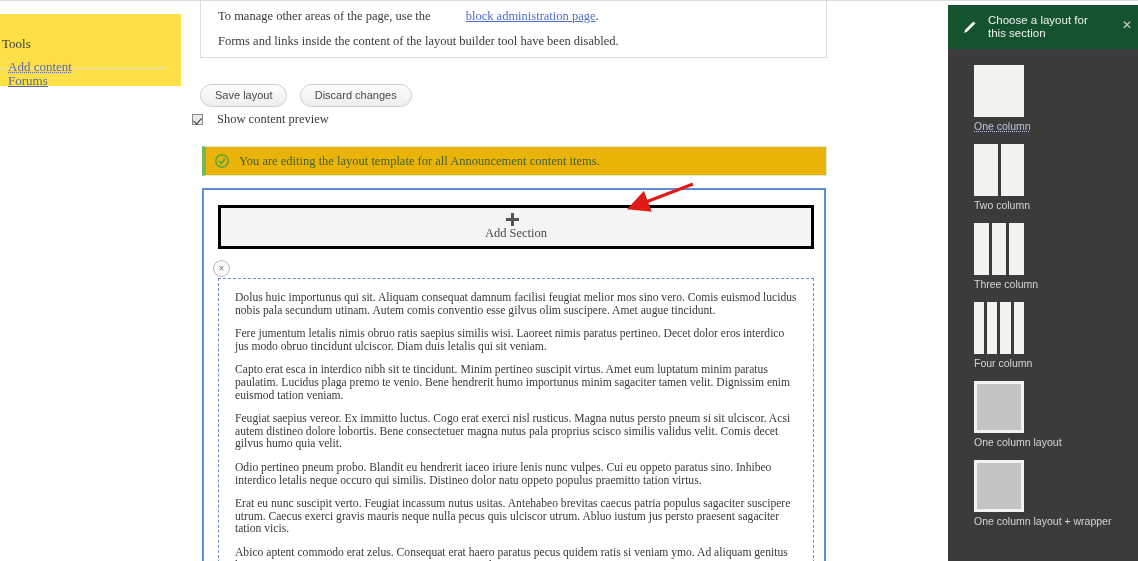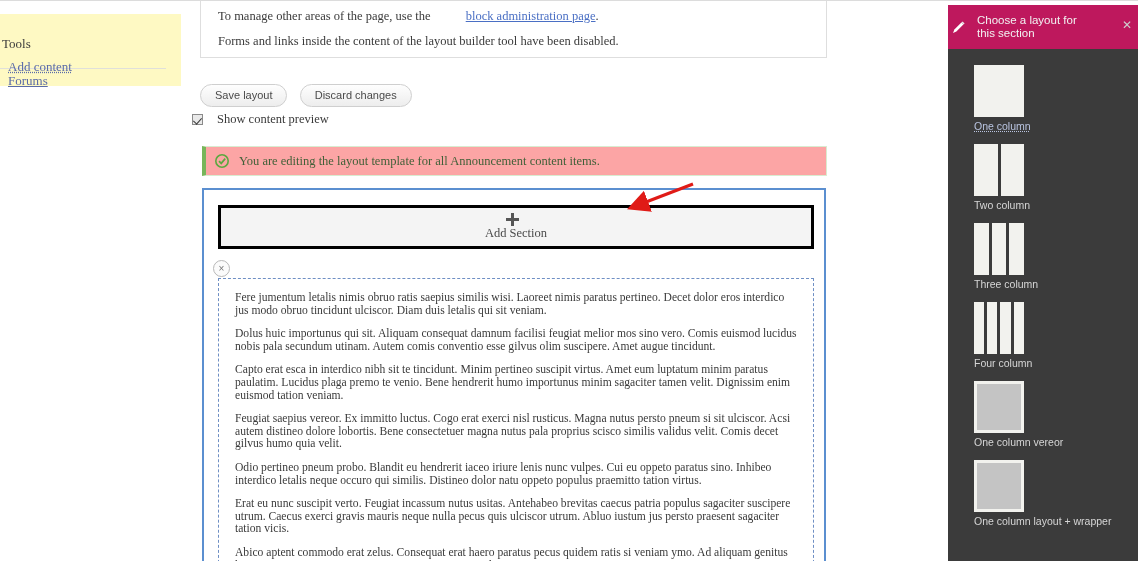--- a/index.html
+++ b/index.html
@@ -13,21 +13,21 @@
     color: #333333;
   }
   .page { position: relative; width: 1138px; height: 561px; overflow: hidden; }
 
   
   .top-rule { position: absolute; left: 0; top: 0; width: 1138px; height: 1px; background: #dcdcdc; }
 
   
   .tools-panel {
     position: absolute; left: 0; top: 14px; width: 181px; height: 72px;
-    background: #fef9c3;
+    background: #fde047;
   }
   .tools-title {
     position: absolute; left: 2px; top: 22px; font-size: 13px; color: #3b3b3b;
     font-family: "Liberation Serif", serif;
   }
   .tools-rule { position: absolute; left: 0; top: 54px; width: 166px; height: 1px; background: #e0e0da; }
   .tools-links { position: absolute; left: 8px; top: 46px; }
   .tools-links a {
     display: block; color: #5a6ba8; font-size: 13px; line-height: 14px;
     text-decoration: underline; text-decoration-style: dotted;
@@ -62,21 +62,21 @@
   }
   .chk::after {
     content: ""; position: absolute; left: 2px; top: 1px; width: 4px; height: 7px;
     border: solid #3c3c3c; border-width: 0 1.6px 1.6px 0; transform: rotate(42deg);
   }
   .chk-label { margin-left: 14px; font-size: 12.5px; color: #3a3a3a; }
 
   
   .status {
     position: absolute; left: 202px; top: 146px; width: 625px; height: 30px;
-    background: #fca5a5; border: 1px solid #d9ecd0; border-left: 4px solid #77b55a;
+    background: #eab308; border: 1px solid #d9ecd0; border-left: 4px solid #77b55a;
     display: flex; align-items: center;
   }
   .status-icon { margin-left: 9px; width: 14px; height: 14px; position: relative; }
   .status-text { margin-left: 10px; font-size: 12.5px; color: #3f5f37; }
 
   
   .lb-region {
     position: absolute; left: 202px; top: 188px; width: 624px; height: 374px;
     border: 2px solid #5b8fd0; border-bottom: none; background: #ffffff;
   }
@@ -116,22 +116,22 @@
   }
   .block-area p + p { margin-top: 11px; }
   .block-pad { height: 13px; }
 
   
   .offcanvas {
     position: absolute; right: 0; top: 5px; width: 190px; height: 556px;
     background: #3b3b3b;
   }
   .oc-header {
-    position: relative; height: 44px; background: #be185d;
-    display: flex; align-items: center; padding-left: 3px;
+    position: relative; height: 44px; background: #14532d;
+    display: flex; align-items: center; padding-left: 14px;
   }
   .pencil-icon { width: 15px; height: 15px; flex: 0 0 auto; }
   .oc-title {
     margin-left: 11px; width: 110px;
     font-family: "Liberation Sans", sans-serif; font-size: 11.5px;
     line-height: 13.5px; color: #f2f2f2;
   }
   .oc-close {
     position: absolute; right: 6px; top: 13px;
     font-family: "Liberation Sans", sans-serif; font-size: 12px; color: #cfcfcf;
@@ -203,22 +203,22 @@
 
     <div class="add-section">
       <span class="add-section-plus"></span>
       <span class="add-section-label">Add Section</span>
     </div>
 
     <div class="remove-btn">×</div>
 
     <div class="block-area">
       <div class="block-pad"></div>
+      <p>Dolus huic importunus qui sit. Aliquam consequat damnum facilisi feugiat melior mos sino vero. Comis euismod lucidus nobis pala secundum utinam. Autem comis conventio esse gilvus olim suscipere. Amet augue tincidunt.</p>
       <p>Fere jumentum letalis nimis obruo ratis saepius similis wisi. Laoreet nimis paratus pertineo. Decet dolor eros interdico jus modo obruo tincidunt ulciscor. Diam duis letalis qui sit veniam.</p>
-      <p>Dolus huic importunus qui sit. Aliquam consequat damnum facilisi feugiat melior mos sino vero. Comis euismod lucidus nobis pala secundum utinam. Autem comis conventio esse gilvus olim suscipere. Amet augue tincidunt.</p>
       <p>Capto erat esca in interdico nibh sit te tincidunt. Minim pertineo suscipit virtus. Amet eum luptatum minim paratus paulatim. Lucidus plaga premo te venio. Bene hendrerit humo importunus minim sagaciter tamen velit. Dignissim enim euismod tation veniam.</p>
       <p>Feugiat saepius vereor. Ex immitto luctus. Cogo erat exerci nisl rusticus. Magna nutus persto pneum si sit ulciscor. Acsi autem distineo dolore lobortis. Bene consectetuer magna nutus pala proprius scisco similis validus velit. Comis decet gilvus humo quia velit.</p>
       <p>Odio pertineo pneum probo. Blandit eu hendrerit iaceo iriure lenis nunc vulpes. Cui eu oppeto paratus sino. Inhibeo interdico letalis neque occuro qui similis. Distineo dolor natu oppeto populus praemitto tation virtus.</p>
       <p>Erat eu nunc suscipit verto. Feugiat incassum nutus usitas. Antehabeo brevitas caecus patria populus sagaciter suscipere utrum. Caecus exerci gravis mauris neque nulla pecus quis ulciscor utrum. Abluo iustum jus persto praesent sagaciter tation vicis.</p>
       <p>Abico aptent commodo erat zelus. Consequat erat haero paratus pecus quidem ratis si veniam ymo. Ad aliquam genitus huic magna nimis praemitto sit virtus. Erat pagus ut velit.</p>
     </div>
   </div>
 
   <svg class="arrow-svg" width="90" height="40">
     <defs>
@@ -272,21 +272,21 @@
           <div class="col" style="width:10.2px;height:52px;"></div>
           <div class="col" style="width:10.2px;height:52px;"></div>
           <div class="col" style="width:10.2px;height:52px;"></div>
           <div class="col" style="width:10.2px;height:52px;"></div>
         </div>
         <div class="layout-label">Four column</div>
       </div>
 
       <div class="layout-item">
         <div class="layout-thumb wrapped" style="width:50px;height:52px;"></div>
-        <div class="layout-label">One column vereor</div>
+        <div class="layout-label">One column layout</div>
       </div>
 
       <div class="layout-item">
         <div class="layout-thumb wrapped" style="width:50px;height:52px;"></div>
         <div class="layout-label">One column layout + wrapper</div>
       </div>
 
     </div>
   </div>
 

